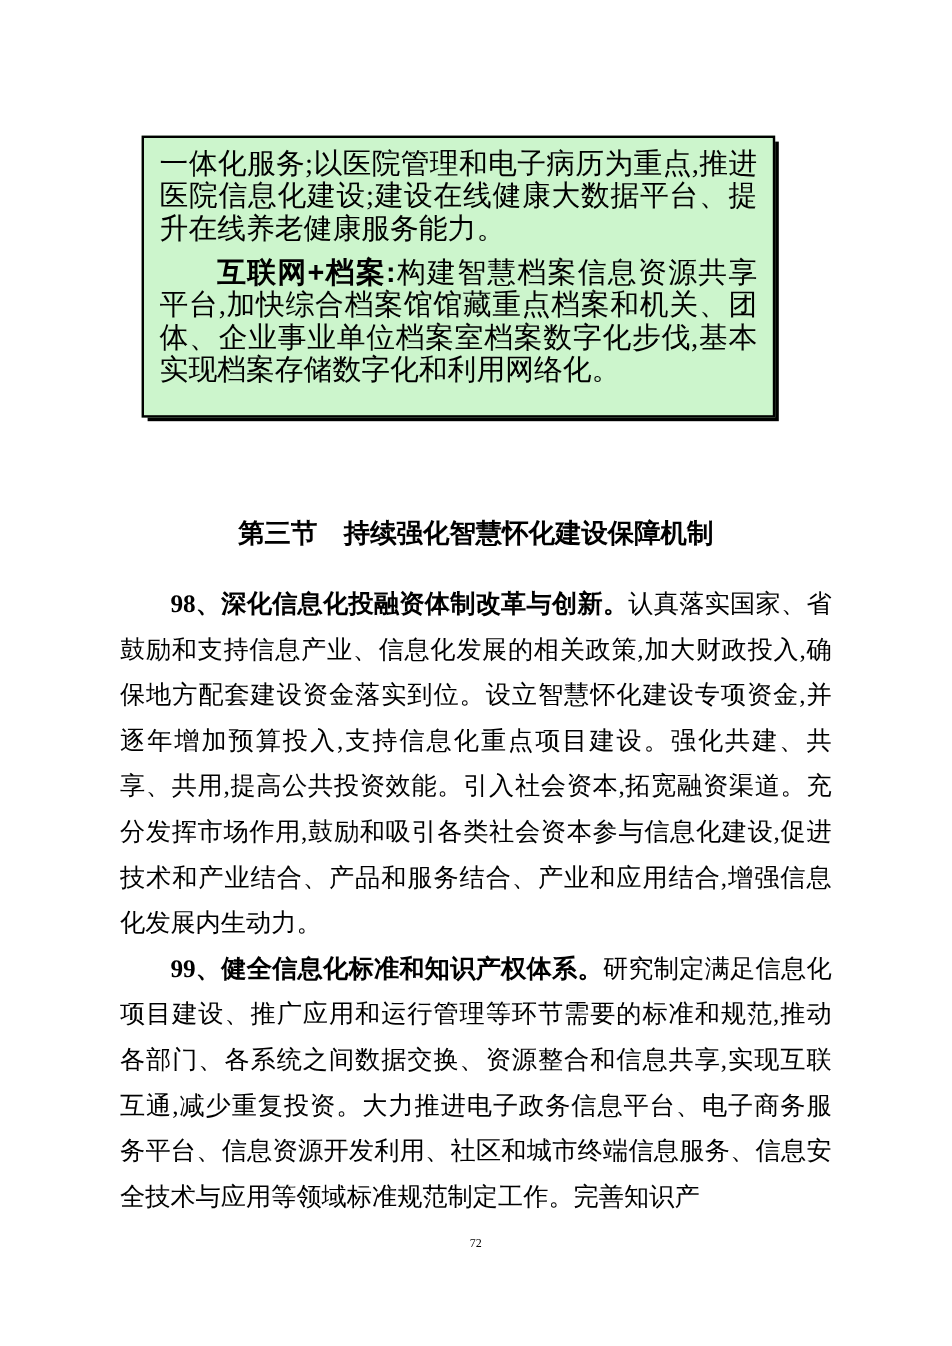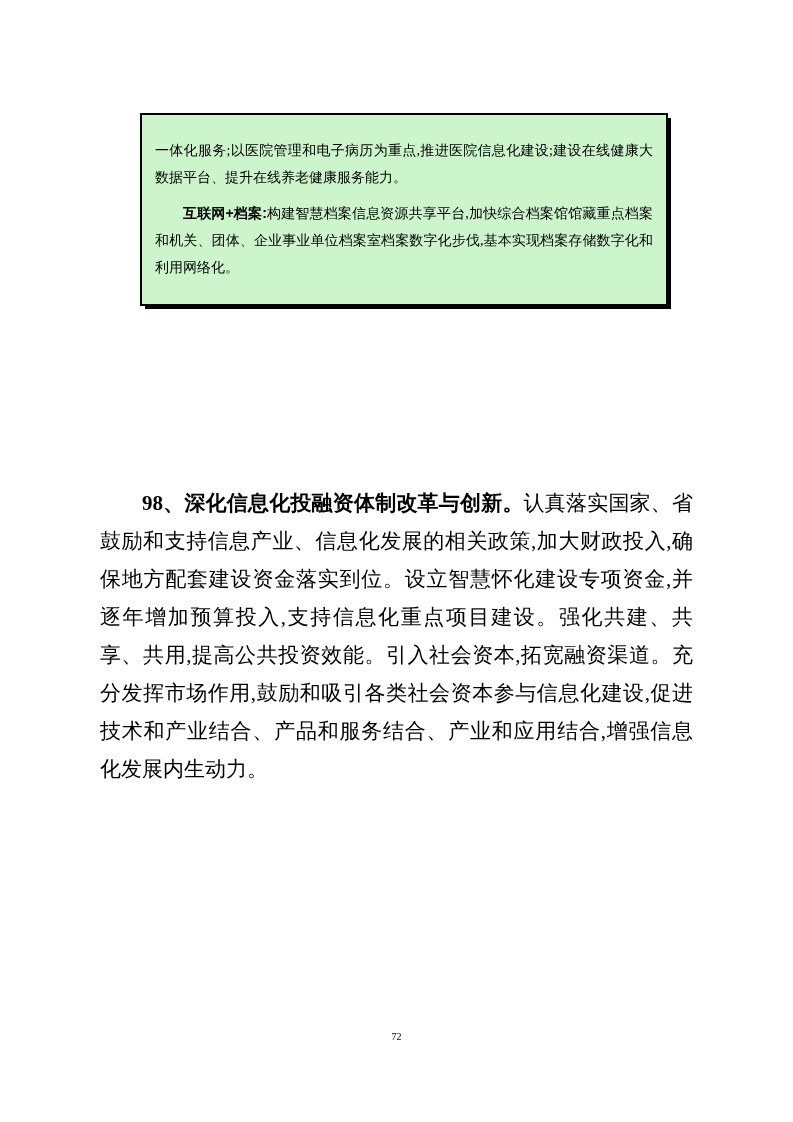--- a/index.html
+++ b/index.html
@@ -11,29 +11,29 @@
     position: relative;
     width: 793px;
     height: 1122px;
     background: #ffffff;
     color: #000000;
     font-family: "Liberation Serif", serif;
     overflow: hidden;
   }
   .callout {
     position: absolute;
-    left: 140px;
+    left: 118px;
     top: 113px;
     width: 528px;
     box-sizing: border-box;
     background: #ccf5cc;
     border: 2px solid #000000;
     box-shadow: 4px 4px 0 -1px #000000;
-    padding: 22px 13px 11px 13px;
-    font-size: 14px;
+    padding: 9px 13px 11px 13px;
+    font-size: 24px;
     line-height: 27px;
     text-align: justify;
   }
   .box-para {
     margin: 0 0 9px 0;
     text-indent: 2em;
   }
   .box-para.no-indent {
     text-indent: 0;
   }
@@ -88,22 +88,26 @@
 
   <div class="callout">
     <p class="box-para no-indent">
       <span>一体化服务;以医院管理和电子病历为重点,推进医院信息化建设;建设在线健康大数据平台、提升在线养老健康服务能力。</span>
     </p>
     <p class="box-para">
       <span class="box-lead">互联网+档案:</span><span>构建智慧档案信息资源共享平台,加快综合档案馆馆藏重点档案和机关、团体、企业事业单位档案室档案数字化步伐,基本实现档案存储数字化和利用网络化。</span>
     </p>
   </div>
 
+  <h2 class="section-heading">第三节　持续强化智慧怀化建设保障机制</h2>
 
   <div class="body-text">
     <p class="para">
       <span class="para-lead">98、深化信息化投融资体制改革与创新。</span><span>认真落实国家、省鼓励和支持信息产业、信息化发展的相关政策,加大财政投入,确保地方配套建设资金落实到位。设立智慧怀化建设专项资金,并逐年增加预算投入,支持信息化重点项目建设。强化共建、共享、共用,提高公共投资效能。引入社会资本,拓宽融资渠道。充分发挥市场作用,鼓励和吸引各类社会资本参与信息化建设,促进技术和产业结合、产品和服务结合、产业和应用结合,增强信息化发展内生动力。</span>
+    </p>
+    <p class="para">
+      <span class="para-lead">99、健全信息化标准和知识产权体系。</span><span>研究制定满足信息化项目建设、推广应用和运行管理等环节需要的标准和规范,推动各部门、各系统之间数据交换、资源整合和信息共享,实现互联互通,减少重复投资。大力推进电子政务信息平台、电子商务服务平台、信息资源开发利用、社区和城市终端信息服务、信息安全技术与应用等领域标准规范制定工作。完善知识产</span>
     </p>
   </div>
 
   <div class="page-number">72</div>
 
 </div>
 
 </body></html>

